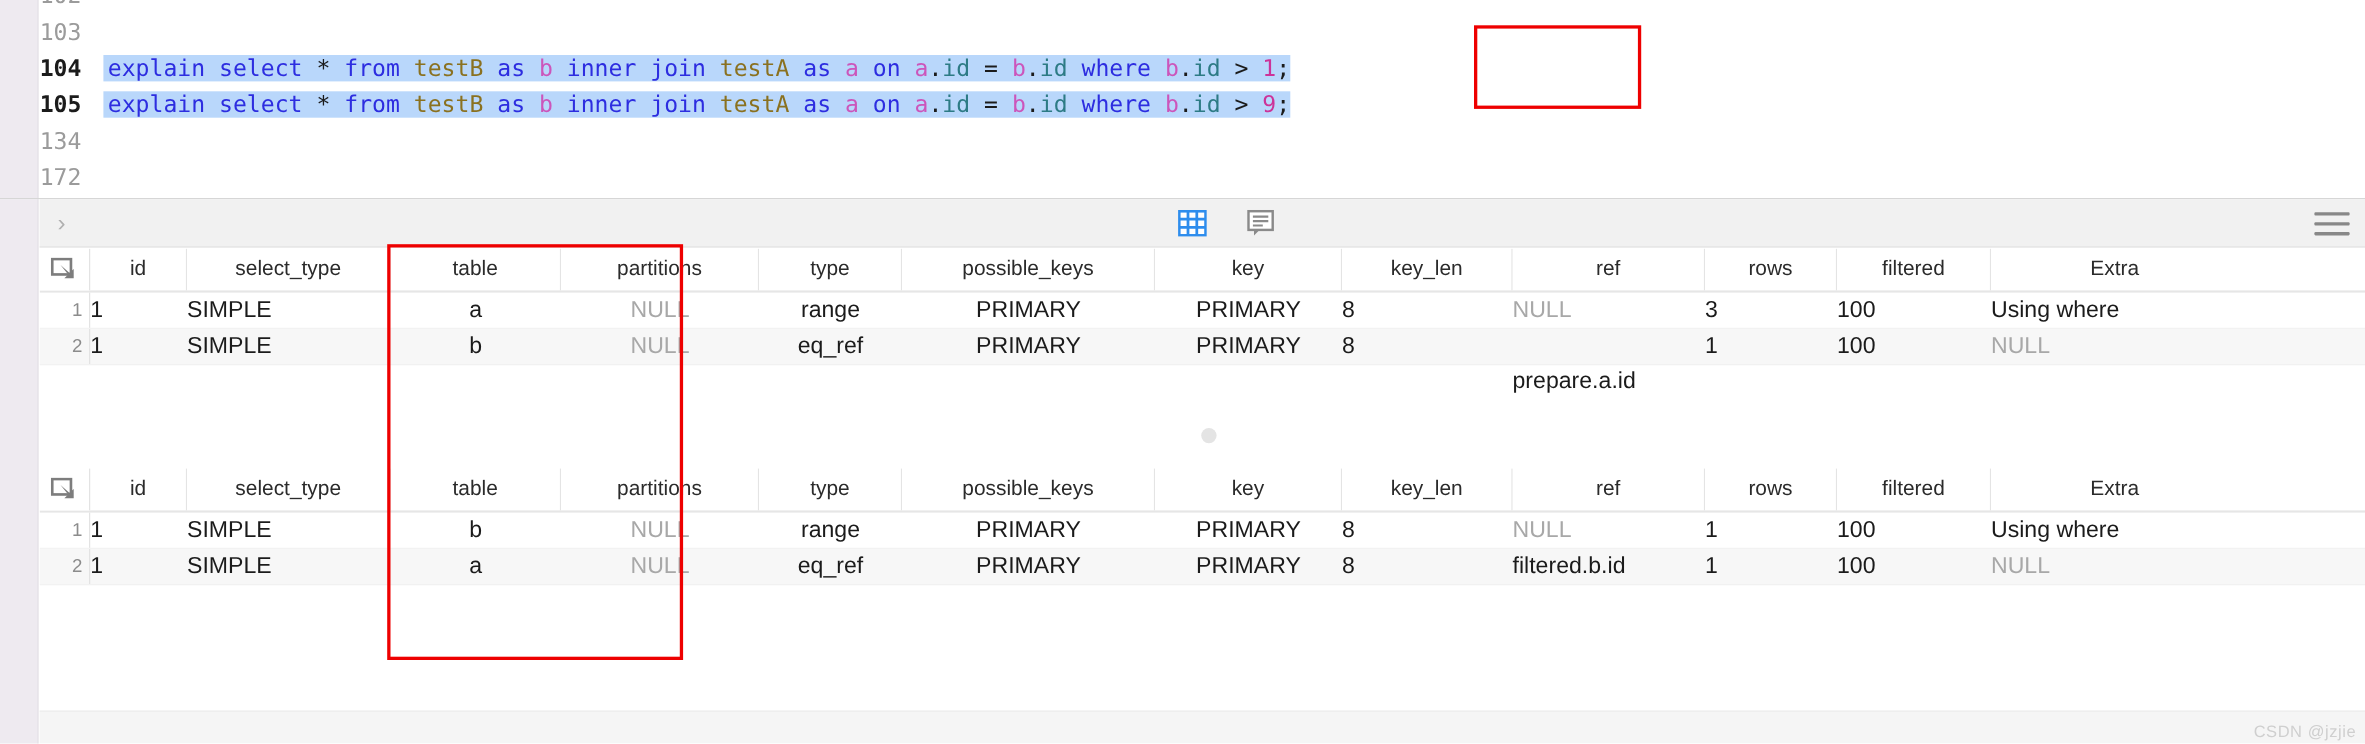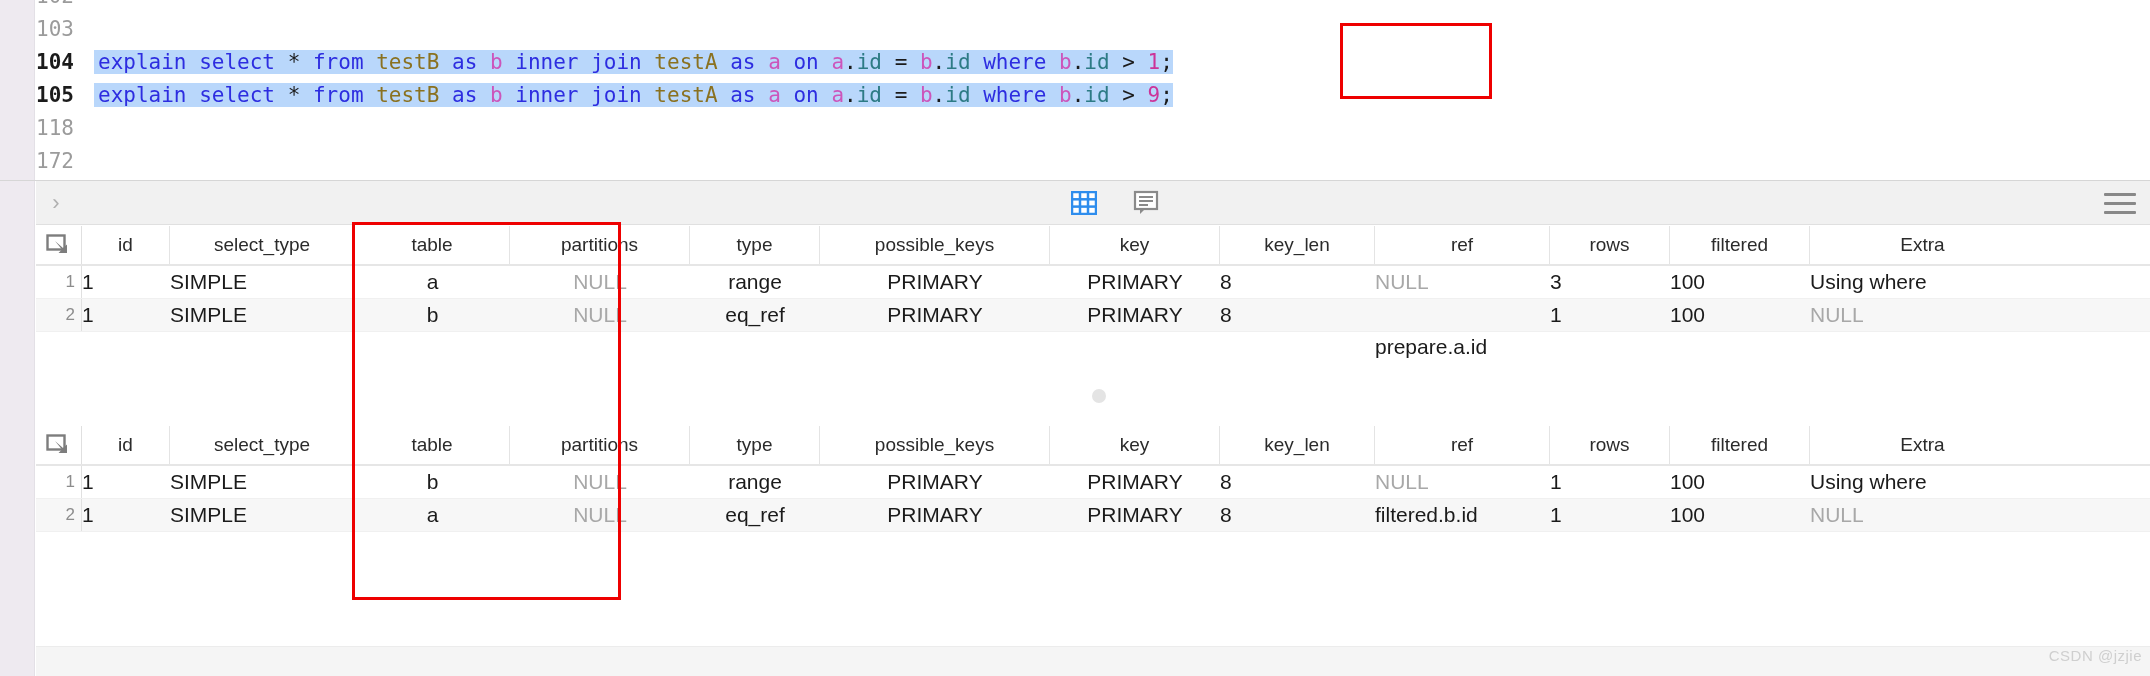--- a/index.html
+++ b/index.html
@@ -152,21 +152,21 @@
   .dcell.null { color: #a8a8a8; }
   .grid-row.alt { background: #f7f7f7; }
   .grid-row.data { border-bottom: 1px solid #f0f0f0; }
   .dot-divider {
     position: absolute;
     width: 14px; height: 14px; border-radius: 50%;
     background: #e4e4e4;
   }
 
   .watermark {
-    position: absolute; right: 8px; bottom: 12px;
+    position: absolute; right: 8px; bottom: 2px;
     font-size: 15px; color: #cfcfcf;
     letter-spacing: 0.5px;
   }
   .bottom-bar {
     position: absolute; left: 36px; right: 0; bottom: 0; height: 30px;
     background: #f5f5f5;
     border-top: 1px solid #ececec;
   }
 </style>
 </head>
@@ -174,21 +174,21 @@
 
 <div id="app">
 
   <div class="editor">
     <div class="editor-left-strip"></div>
     <div class="code-area" id="code-area">
         <div class="code-line clipped"><div class="ln">102</div></div>
         <div class="code-line"><div class="ln">103</div><span class="code-text"></span></div>
         <div class="code-line sel"><div class="ln">104</div><span class="code-text"><span class="t-kw">explain select </span><span class="t-op">* </span><span class="t-kw">from </span><span class="t-tbl">testB </span><span class="t-kw">as </span><span class="t-alias">b </span><span class="t-kw">inner join </span><span class="t-tbl">testA </span><span class="t-kw">as </span><span class="t-alias">a </span><span class="t-kw">on </span><span class="t-alias">a</span><span class="t-op">.</span><span class="t-col">id </span><span class="t-op">= </span><span class="t-alias">b</span><span class="t-op">.</span><span class="t-col">id </span><span class="t-kw">where </span><span class="t-alias">b</span><span class="t-op">.</span><span class="t-col">id </span><span class="t-op">&gt; </span><span class="t-num">1</span><span class="t-op">;</span></span></div>
         <div class="code-line sel"><div class="ln">105</div><span class="code-text"><span class="t-kw">explain select </span><span class="t-op">* </span><span class="t-kw">from </span><span class="t-tbl">testB </span><span class="t-kw">as </span><span class="t-alias">b </span><span class="t-kw">inner join </span><span class="t-tbl">testA </span><span class="t-kw">as </span><span class="t-alias">a </span><span class="t-kw">on </span><span class="t-alias">a</span><span class="t-op">.</span><span class="t-col">id </span><span class="t-op">= </span><span class="t-alias">b</span><span class="t-op">.</span><span class="t-col">id </span><span class="t-kw">where </span><span class="t-alias">b</span><span class="t-op">.</span><span class="t-col">id </span><span class="t-op">&gt; </span><span class="t-num">9</span><span class="t-op">;</span></span></div>
-        <div class="code-line"><div class="ln">118</div><span class="code-text"></span></div>
+        <div class="code-line"><div class="ln">134</div><span class="code-text"></span></div>
         <div class="code-line"><div class="ln">172</div><span class="code-text"></span></div>
       </div>
   </div>
 
   <div class="result-panel">
     <div class="panel-left-strip"></div>
 
     <div class="panel-toolbar">
       <div class="expand-arrow">›</div>
 

